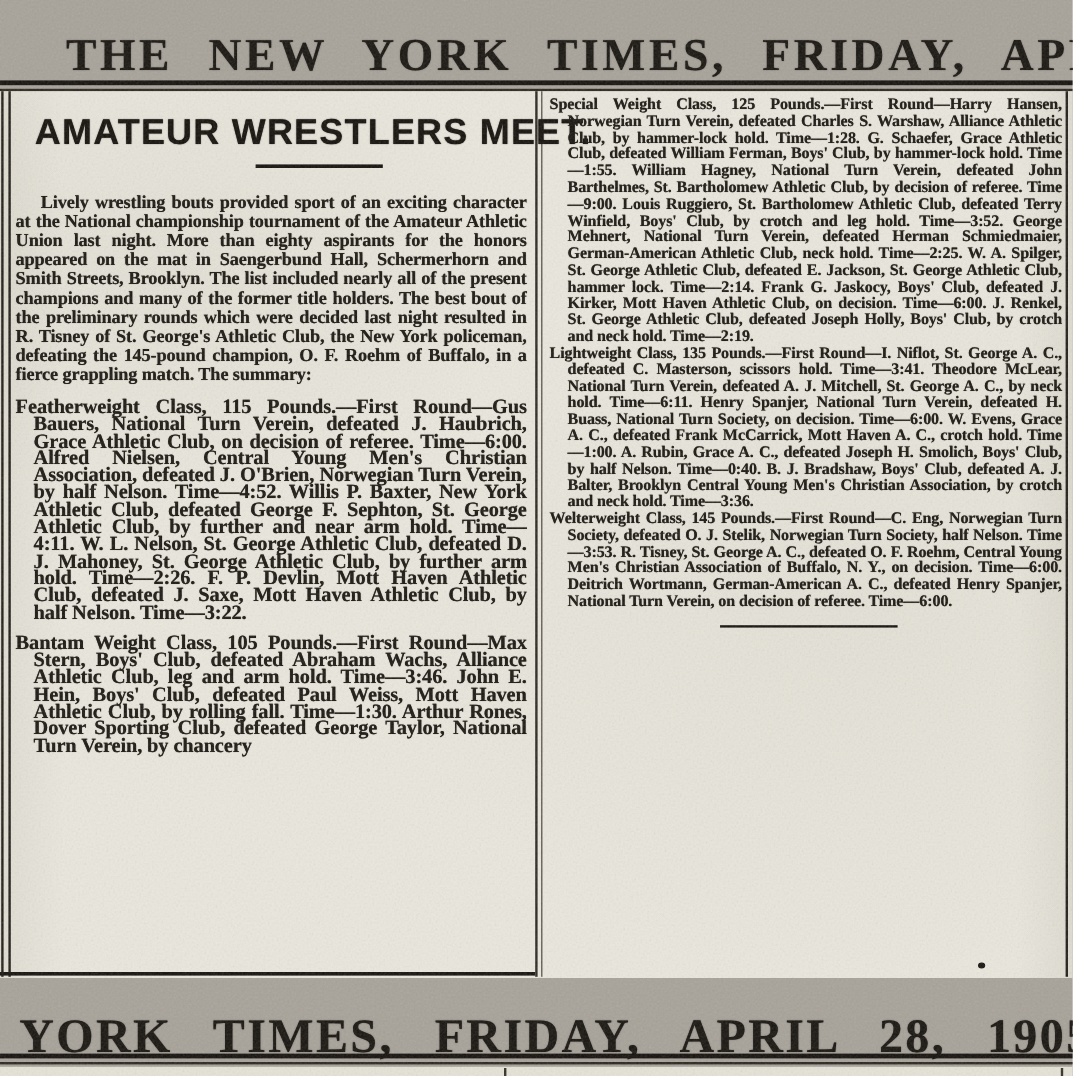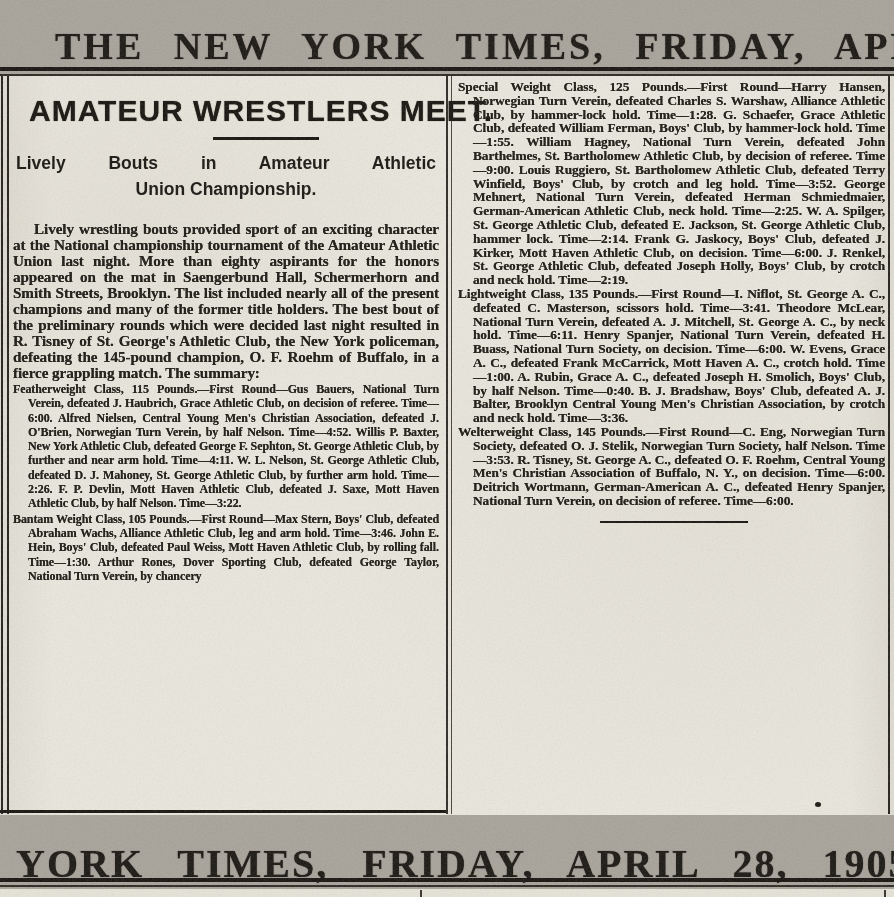--- a/index.html
+++ b/index.html
@@ -56,22 +56,22 @@
   .subhead { font-family:"Liberation Sans", sans-serif; font-weight:bold; color:#17140f; }
   .subhead-l1 { margin-top:13px; padding:0 3px; font-size:17.5px; text-align:justify; text-align-last:justify; }
   .subhead-l2 { margin-top:5px; font-size:17.5px; text-align:center; }
 
   p { margin:0; font-weight:bold; text-shadow:0 0 .6px rgba(27,24,18,.85); }
   .lead {
     margin-top:21px; font-size:15.2px; line-height:16px; text-indent:21px;
     letter-spacing:-.1px;
   }
   .entry {
-    font-size:12px; line-height:14.3px; padding-left:15px; text-indent:-15px;
-    margin-top:1px; letter-spacing:-.1px;
+    font-size:17px; line-height:14.3px; padding-left:15px; text-indent:-15px;
+    margin-top:11px; letter-spacing:-.1px;
   }
   .col-right .entry { font-size:13.4px; line-height:13.8px; margin-top:0; }
   .continuation { padding-left:15px; text-indent:0; }
 
   .end-rule { width:148px; height:2px; background:#14110d; margin:13px 0 0 142px; }
   .ink-dot { position:absolute; top:802px; left:815px; width:6px; height:5px; border-radius:50%; background:#14110d; }
 
   
   .grain { position:absolute; inset:0; pointer-events:none; opacity:.16; }
 </style>
@@ -88,24 +88,20 @@
 
   <div class="vrule vrule-left-outer"></div>
   <div class="vrule vrule-left-inner"></div>
   <div class="vrule vrule-divider-a"></div>
   <div class="vrule vrule-divider-b"></div>
   <div class="vrule vrule-right"></div>
 
   <div class="col col-left">
     <h1 class="headline">AMATEUR WRESTLERS MEET.</h1>
     <div class="headline-underline"></div>
-    <div class="subhead">
-      <div class="subhead-l1">Lively Bouts in Amateur Athletic</div>
-      <div class="subhead-l2">Union Championship.</div>
-    </div>
     <p class="lead">Lively wrestling bouts provided sport of an exciting character at the National championship tournament of the Amateur Athletic Union last night. More than eighty aspirants for the honors appeared on the mat in Saengerbund Hall, Schermerhorn and Smith Streets, Brooklyn. The list included nearly all of the present champions and many of the former title holders. The best bout of the preliminary rounds which were decided last night resulted in R. Tisney of St. George's Athletic Club, the New York policeman, defeating the 145-pound champion, O. F. Roehm of Buffalo, in a fierce grappling match. The summary:</p>
     <p class="entry">Featherweight Class, 115 Pounds.—First Round—Gus Bauers, National Turn Verein, defeated J. Haubrich, Grace Athletic Club, on decision of referee. Time—6:00. Alfred Nielsen, Central Young Men's Christian Association, defeated J. O'Brien, Norwegian Turn Verein, by half Nelson. Time—4:52. Willis P. Baxter, New York Athletic Club, defeated George F. Sephton, St. George Athletic Club, by further and near arm hold. Time—4:11. W. L. Nelson, St. George Athletic Club, defeated D. J. Mahoney, St. George Athletic Club, by further arm hold. Time—2:26. F. P. Devlin, Mott Haven Athletic Club, defeated J. Saxe, Mott Haven Athletic Club, by half Nelson. Time—3:22.</p>
     <p class="entry">Bantam Weight Class, 105 Pounds.—First Round—Max Stern, Boys' Club, defeated Abraham Wachs, Alliance Athletic Club, leg and arm hold. Time—3:46. John E. Hein, Boys' Club, defeated Paul Weiss, Mott Haven Athletic Club, by rolling fall. Time—1:30. Arthur Rones, Dover Sporting Club, defeated George Taylor, National Turn Verein, by chancery</p>
   </div>
 
   <div class="col col-right">
     <p class="entry">Special Weight Class, 125 Pounds.—First Round—Harry Hansen, Norwegian Turn Verein, defeated Charles S. Warshaw, Alliance Athletic Club, by hammer-lock hold. Time—1:28. G. Schaefer, Grace Athletic Club, defeated William Ferman, Boys' Club, by hammer-lock hold. Time—1:55. William Hagney, National Turn Verein, defeated John Barthelmes, St. Bartholomew Athletic Club, by decision of referee. Time—9:00. Louis Ruggiero, St. Bartholomew Athletic Club, defeated Terry Winfield, Boys' Club, by crotch and leg hold. Time—3:52. George Mehnert, National Turn Verein, defeated Herman Schmiedmaier, German-American Athletic Club, neck hold. Time—2:25. W. A. Spilger, St. George Athletic Club, defeated E. Jackson, St. George Athletic Club, hammer lock. Time—2:14. Frank G. Jaskocy, Boys' Club, defeated J. Kirker, Mott Haven Athletic Club, on decision. Time—6:00. J. Renkel, St. George Athletic Club, defeated Joseph Holly, Boys' Club, by crotch and neck hold. Time—2:19.</p>
     <p class="entry">Lightweight Class, 135 Pounds.—First Round—I. Niflot, St. George A. C., defeated C. Masterson, scissors hold. Time—3:41. Theodore McLear, National Turn Verein, defeated A. J. Mitchell, St. George A. C., by neck hold. Time—6:11. Henry Spanjer, National Turn Verein, defeated H. Buass, National Turn Society, on decision. Time—6:00. W. Evens, Grace A. C., defeated Frank McCarrick, Mott Haven A. C., crotch hold. Time—1:00. A. Rubin, Grace A. C., defeated Joseph H. Smolich, Boys' Club, by half Nelson. Time—0:40. B. J. Bradshaw, Boys' Club, defeated A. J. Balter, Brooklyn Central Young Men's Christian Association, by crotch and neck hold. Time—3:36.</p>
     <p class="entry">Welterweight Class, 145 Pounds.—First Round—C. Eng, Norwegian Turn Society, defeated O. J. Stelik, Norwegian Turn Society, half Nelson. Time—3:53. R. Tisney, St. George A. C., defeated O. F. Roehm, Central Young Men's Christian Association of Buffalo, N. Y., on decision. Time—6:00. Deitrich Wortmann, German-American A. C., defeated Henry Spanjer, National Turn Verein, on decision of referee. Time—6:00.</p>
     <div class="end-rule"></div>

